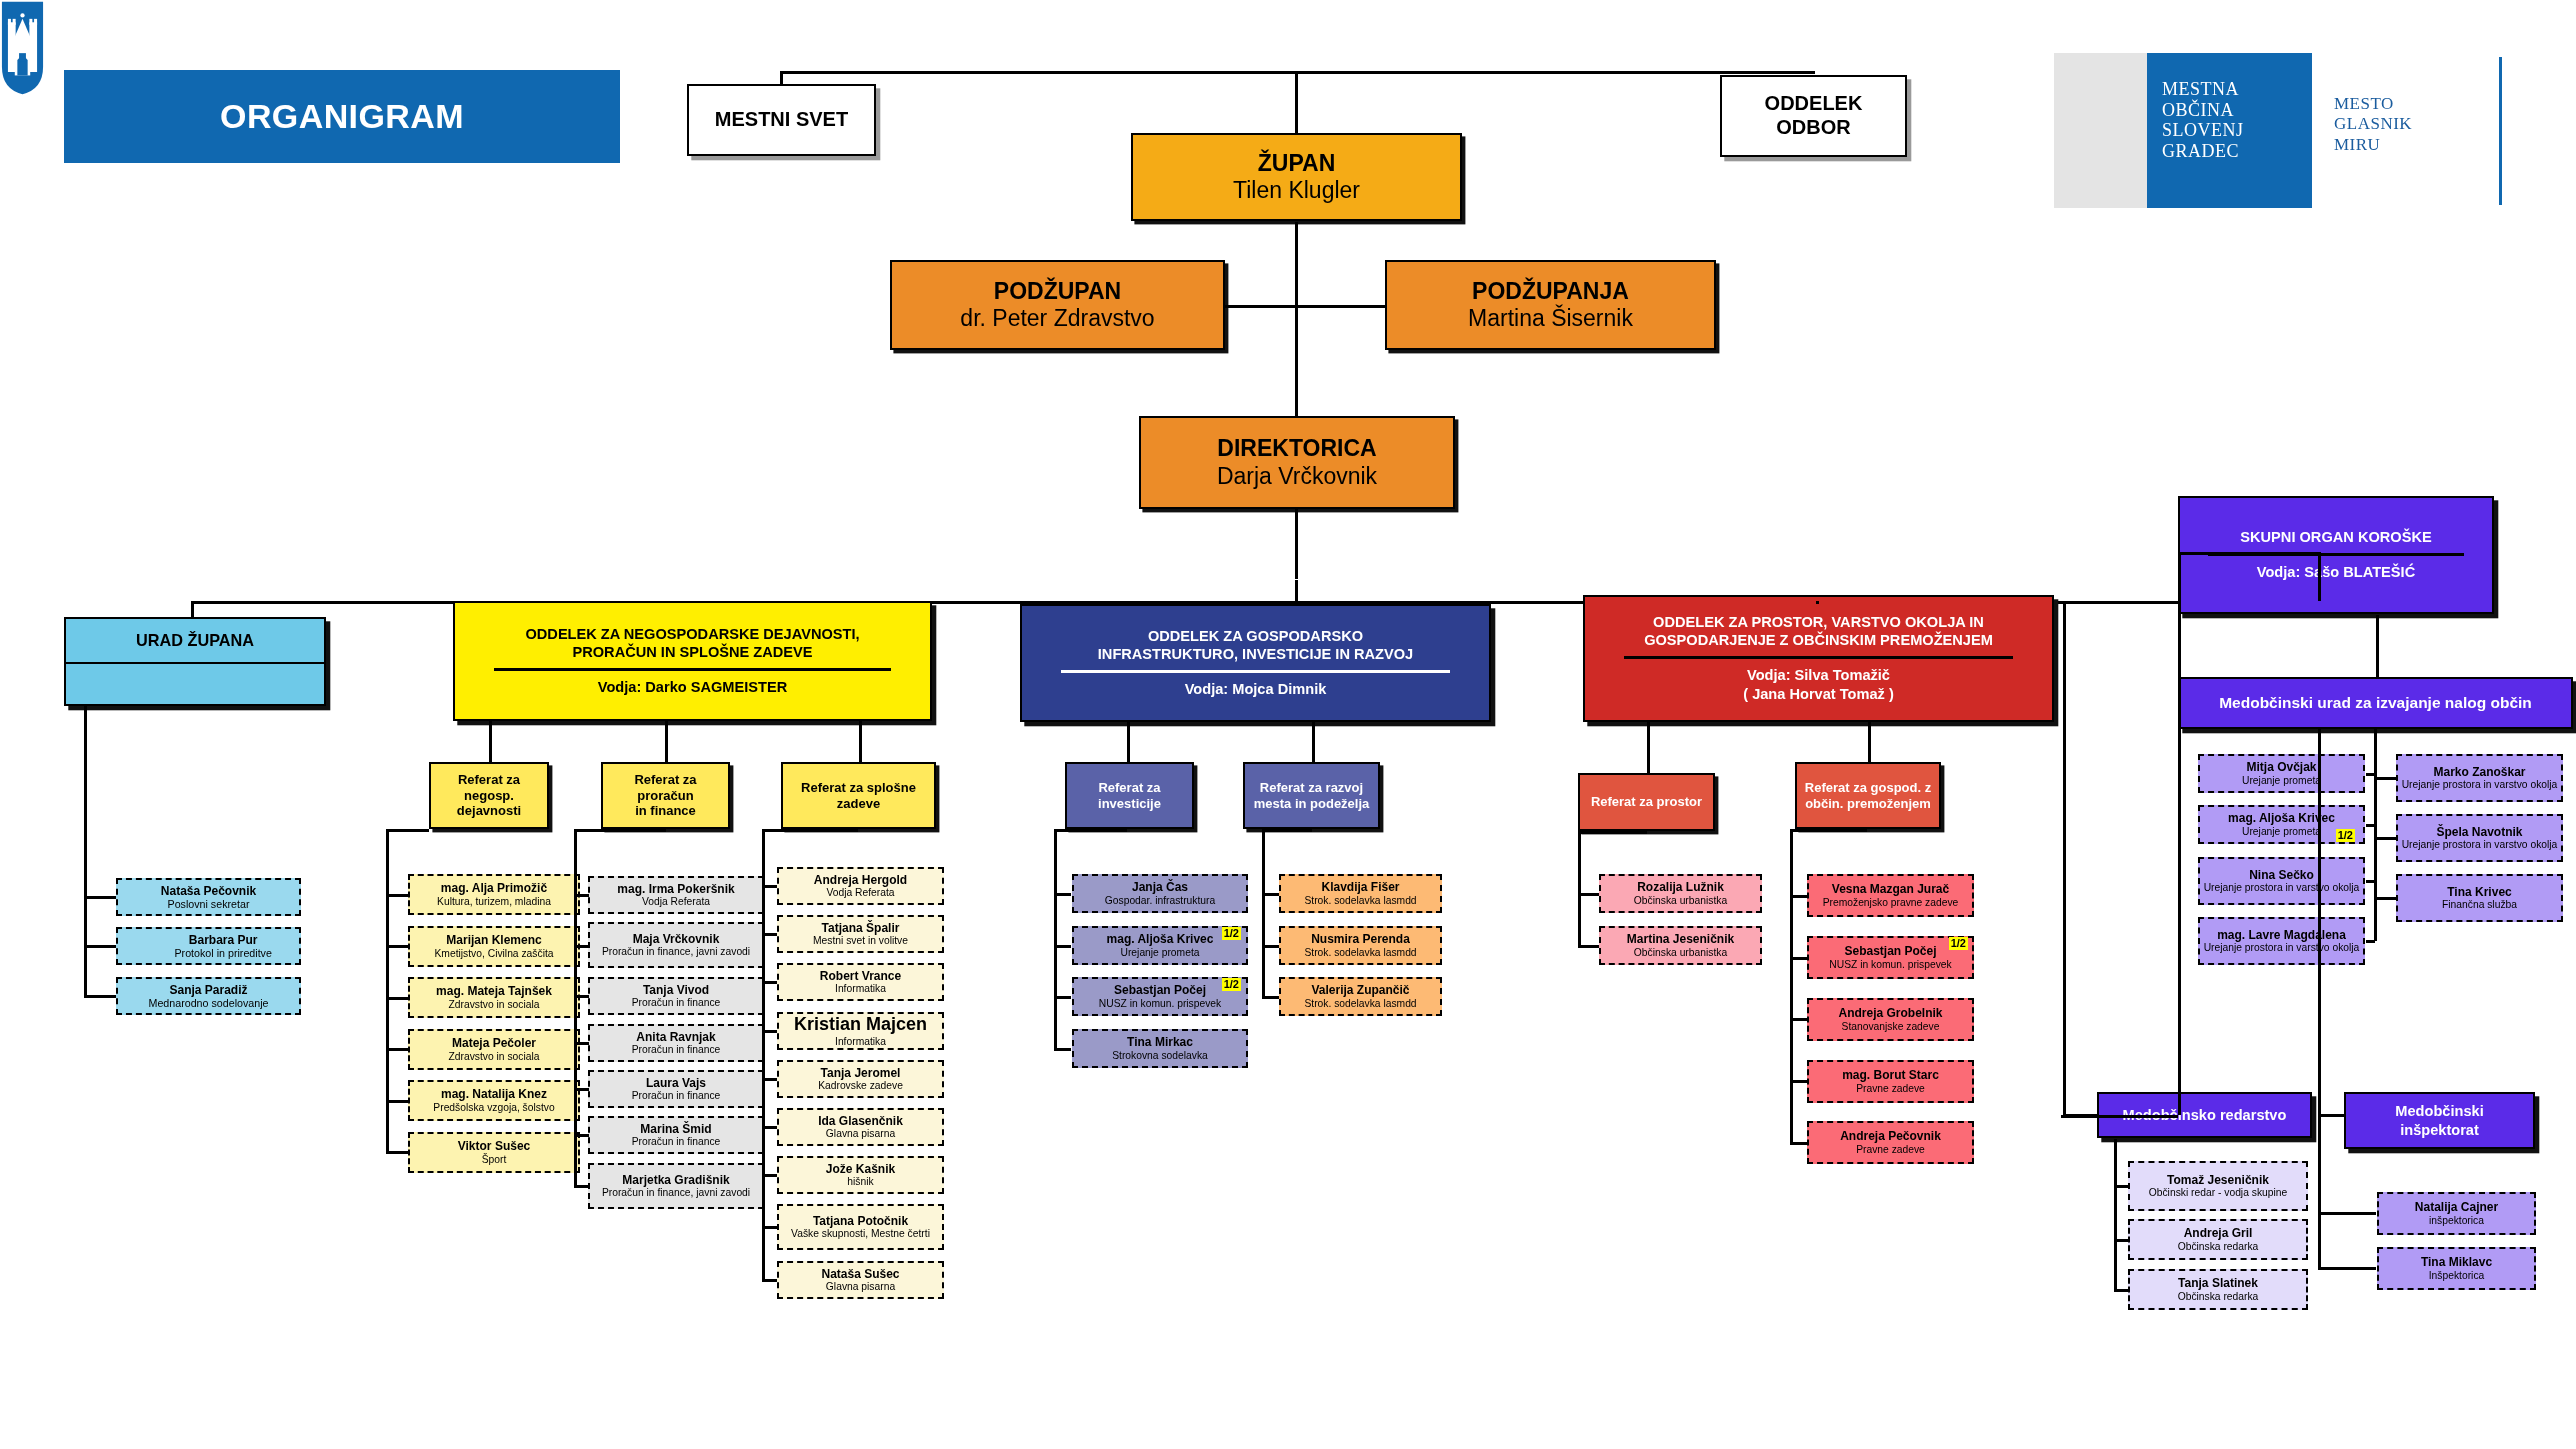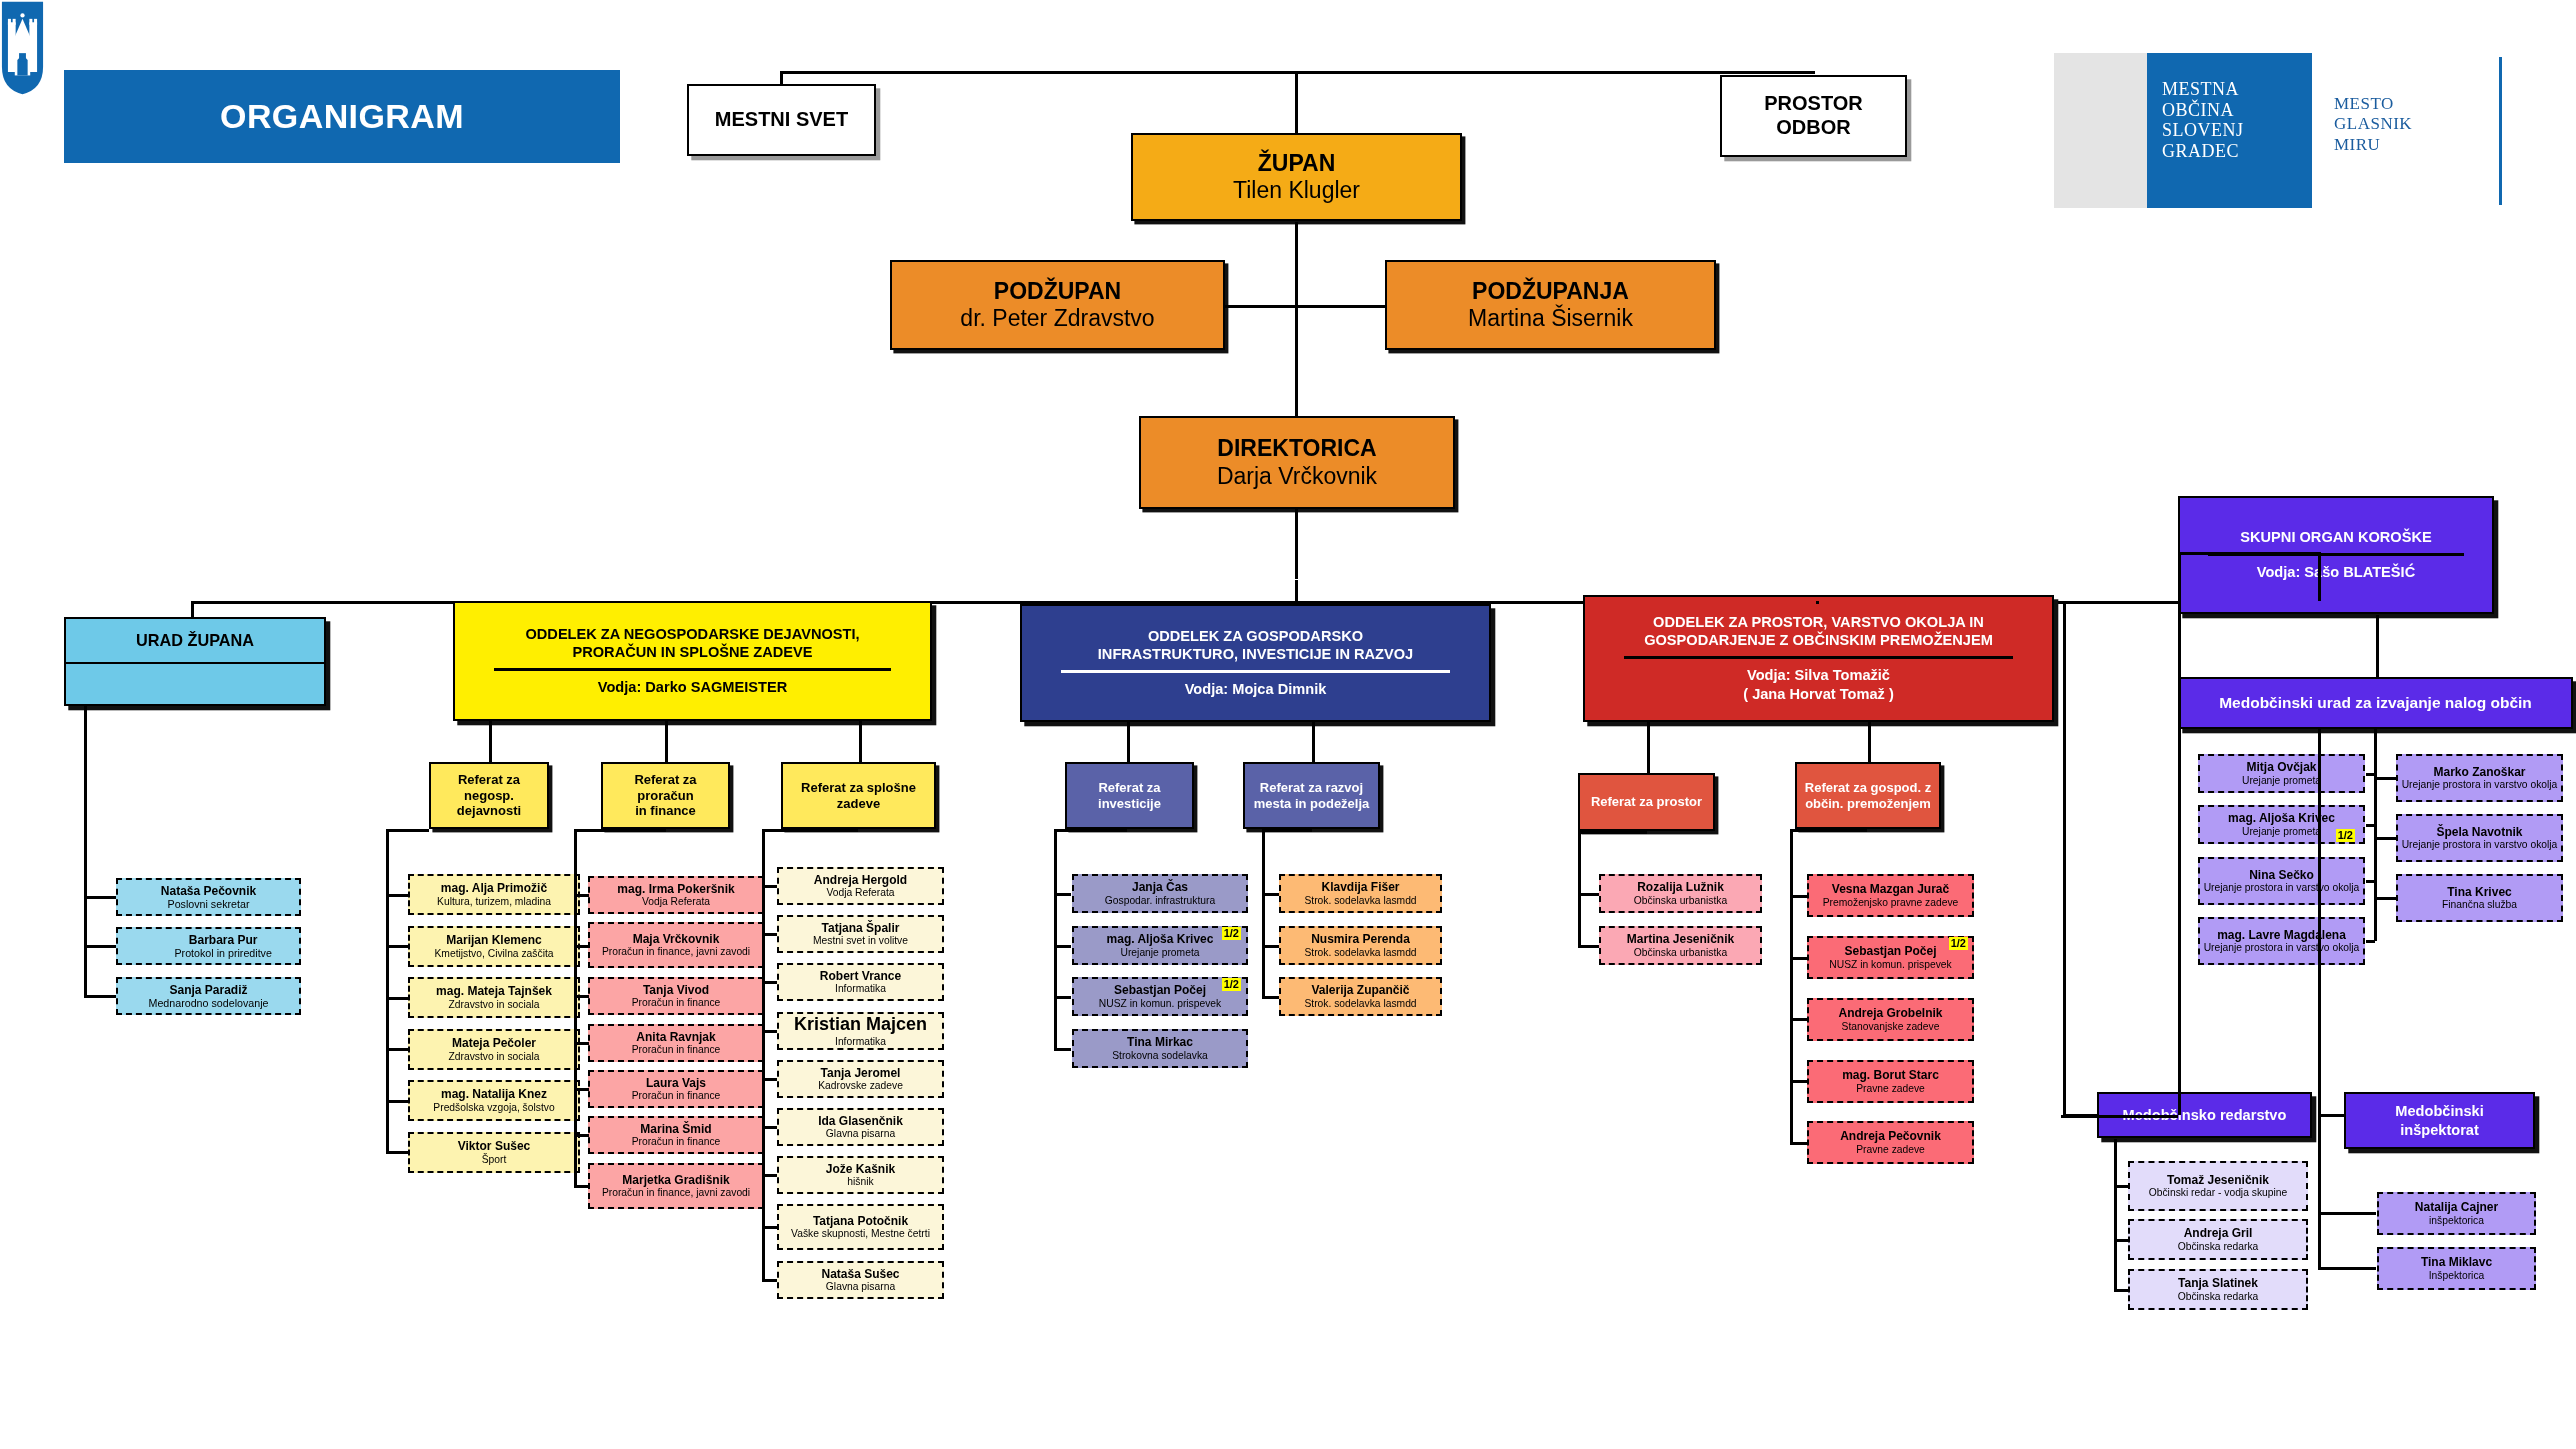--- a/index.html
+++ b/index.html
@@ -45,21 +45,21 @@
   .ref.yellow{background:#ffe95c;color:#000;}
   .ref.navy{background:#5a62a8;color:#fff;}
   .ref.red{background:#e0553f;color:#fff;}
 
   
   .pc{border:2.1px dashed #000;padding:1.7px 2.6px;}
   .pc .pn{font-weight:bold;font-size:12px;line-height:1.18;}
   .pc .pr{font-weight:normal;font-size:11px;line-height:1.18;}
   .pc.cyan{background:#9ad9ee;}
   .pc.yellowlt{background:#fdf3b0;}
-  .pc.yellow2{background:#fca5a5;}
+  .pc.yellow2{background:#e5e5e5;}
   .pc.cream{background:#fcf6d9;}
   .pc.navy{background:#9a9ac8;color:#000;}
   .pc.navy2{background:#fdba74;color:#000;}
   .pc.pink{background:#fba8b4;}
   .pc.pink2{background:#fb6b76;}
   .pc.violet{background:#b19bf5;}
   .pc.violet2{background:#e2dcfa;}
 
   .half{position:absolute;background:#ffff00;color:#000;font-weight:bold;
         font-size:11px;line-height:1;padding:0.9px 1.7px;}
@@ -80,21 +80,21 @@
 <body>
 
 <div id="stage">
     <div class="node banner" style="left: 64px; top: 70px; width: 556px; height: 93px;">
       <span>ORGANIGRAM</span>
     </div>
     <div class="node white-box" style="left: 687px; top: 84px; width: 189px; height: 72px;">
       <span>MESTNI SVET</span>
     </div>
     <div class="node white-box" style="left: 1720px; top: 75px; width: 187px; height: 82px;">
-      <span>PROSTOR</span>
+      <span>ODDELEK</span>
       <span>ODBOR</span>
     </div>
     <div class="node gold" style="left: 1131px; top: 133px; width: 331px; height: 88px;">
       <div class="l1">ŽUPAN</div>
       <div class="l2">Tilen Klugler</div>
     </div>
     <div class="node orange" style="left: 890px; top: 260px; width: 335px; height: 90px;">
       <div class="l1">PODŽUPAN</div>
       <div class="l2">dr. Peter Zdravstvo</div>
     </div>

